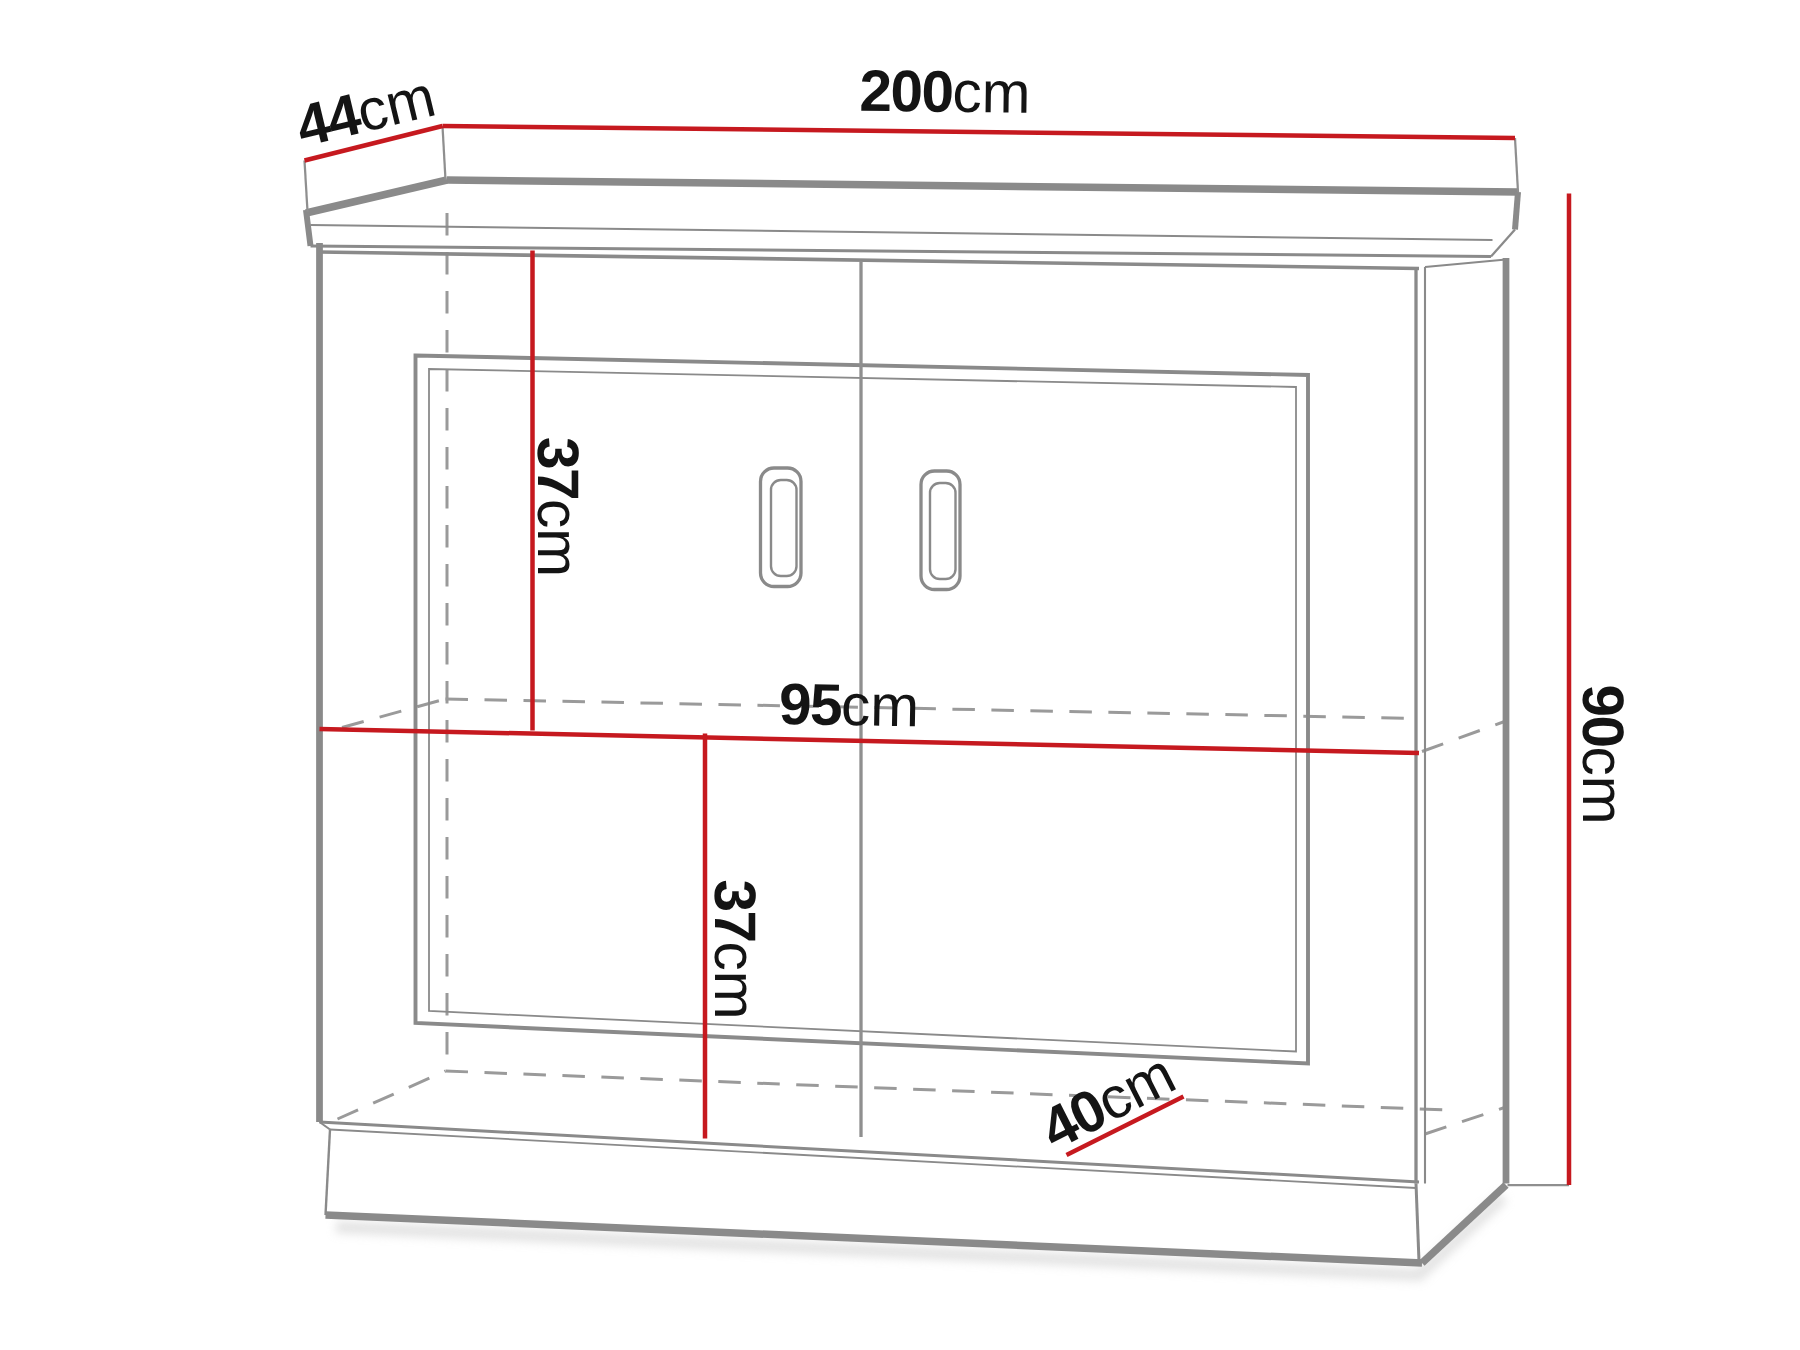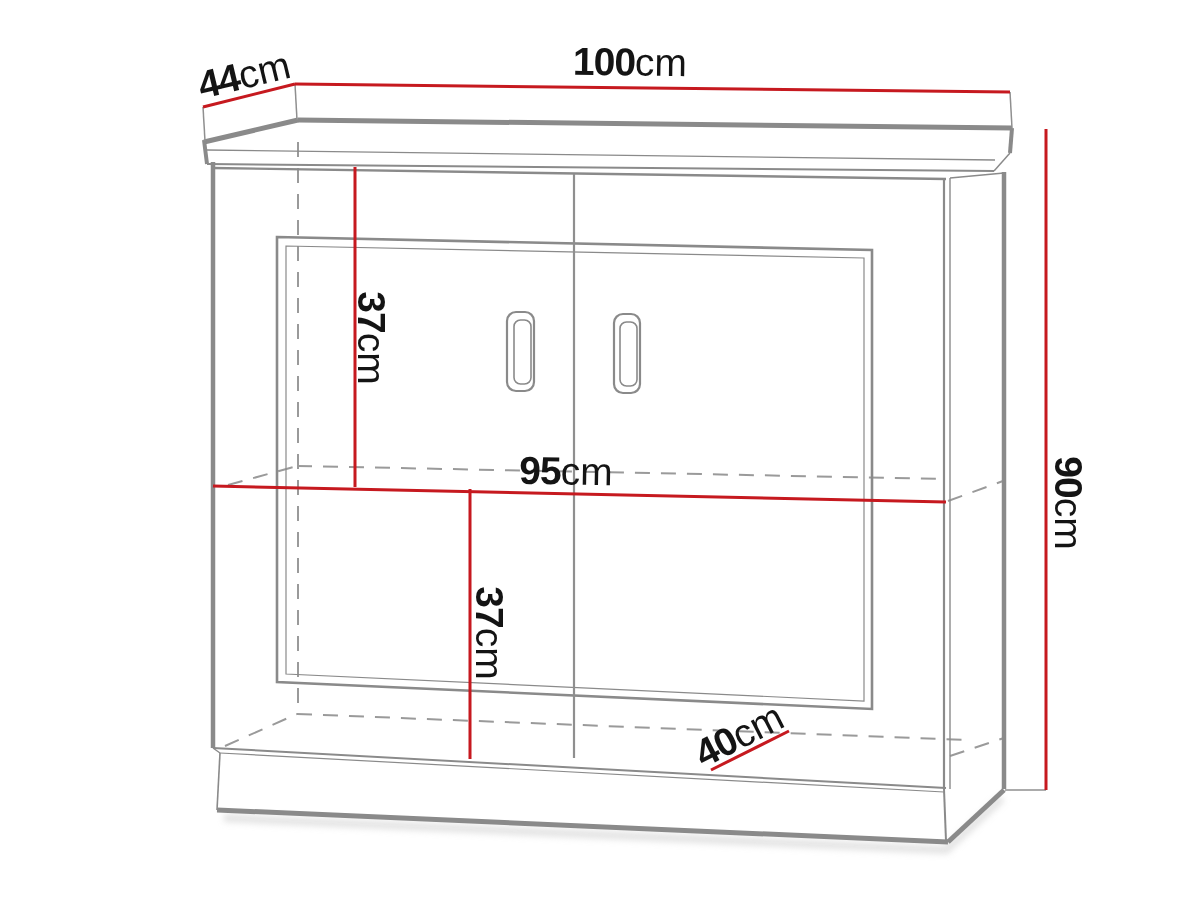--- a/index.html
+++ b/index.html
@@ -117,21 +117,21 @@
       <path d="M470,489 L470,759"></path>
       <path d="M711,770 L789,731"></path>
     </g>
   </svg>
 
   <div class="dim-label" id="lbl-depth-top">
     <span class="num">44</span><span class="unit">cm</span>
   </div>
 
   <div class="dim-label" id="lbl-width-total">
-    <span class="num">100</span><span class="unit">cm</span>
+    <span class="num">200</span><span class="unit">cm</span>
   </div>
 
   <div class="dim-label" id="lbl-height-total">
     <span class="num">90</span><span class="unit">cm</span>
   </div>
 
   <div class="dim-label" id="lbl-upper-37">
     <span class="num">37</span><span class="unit">cm</span>
   </div>
 

